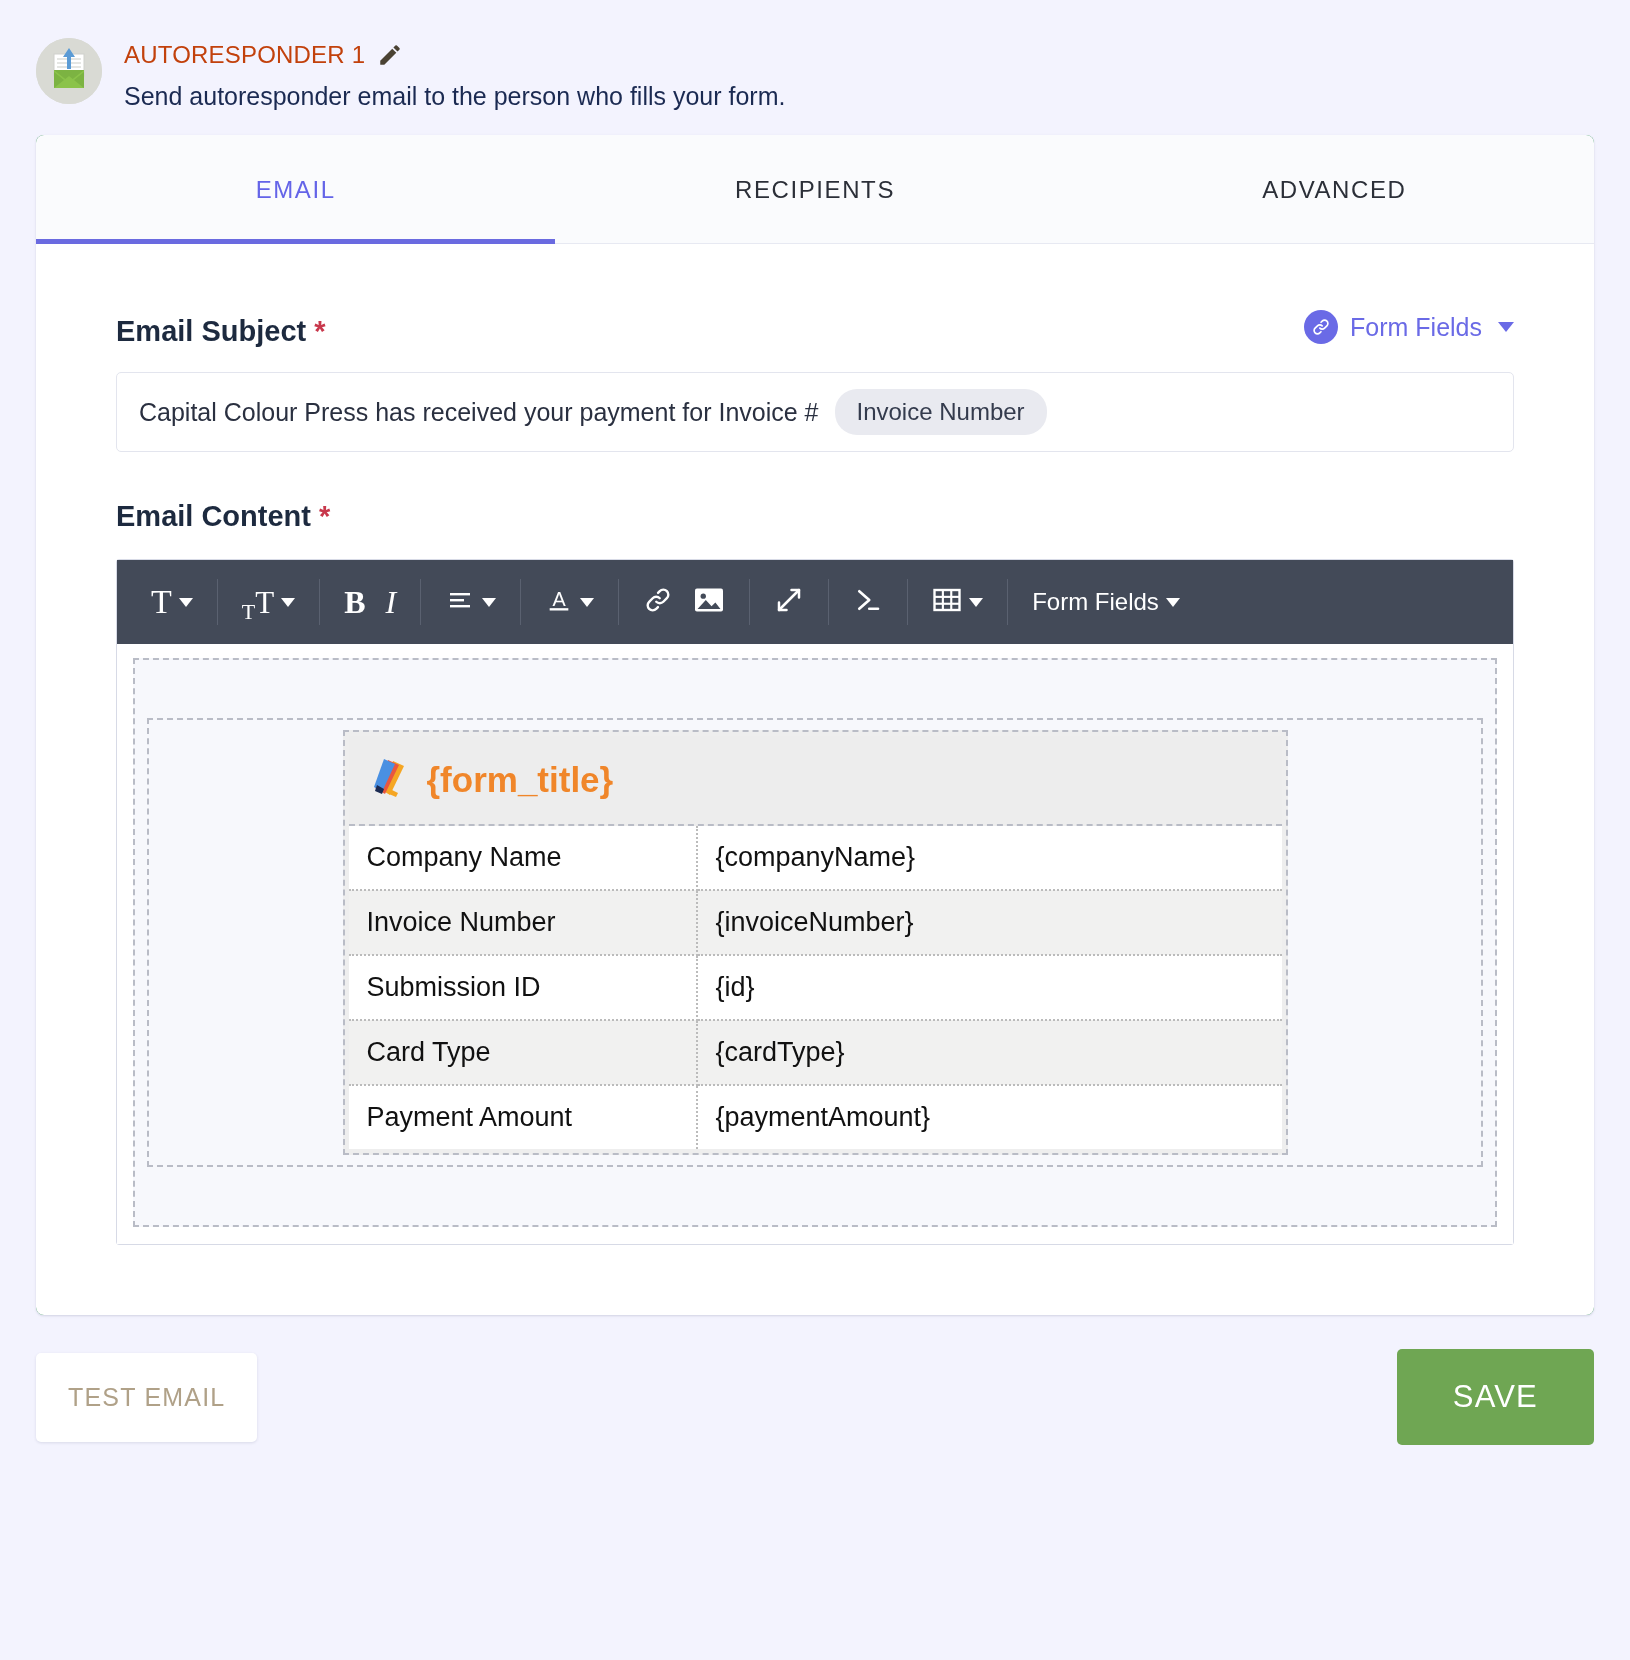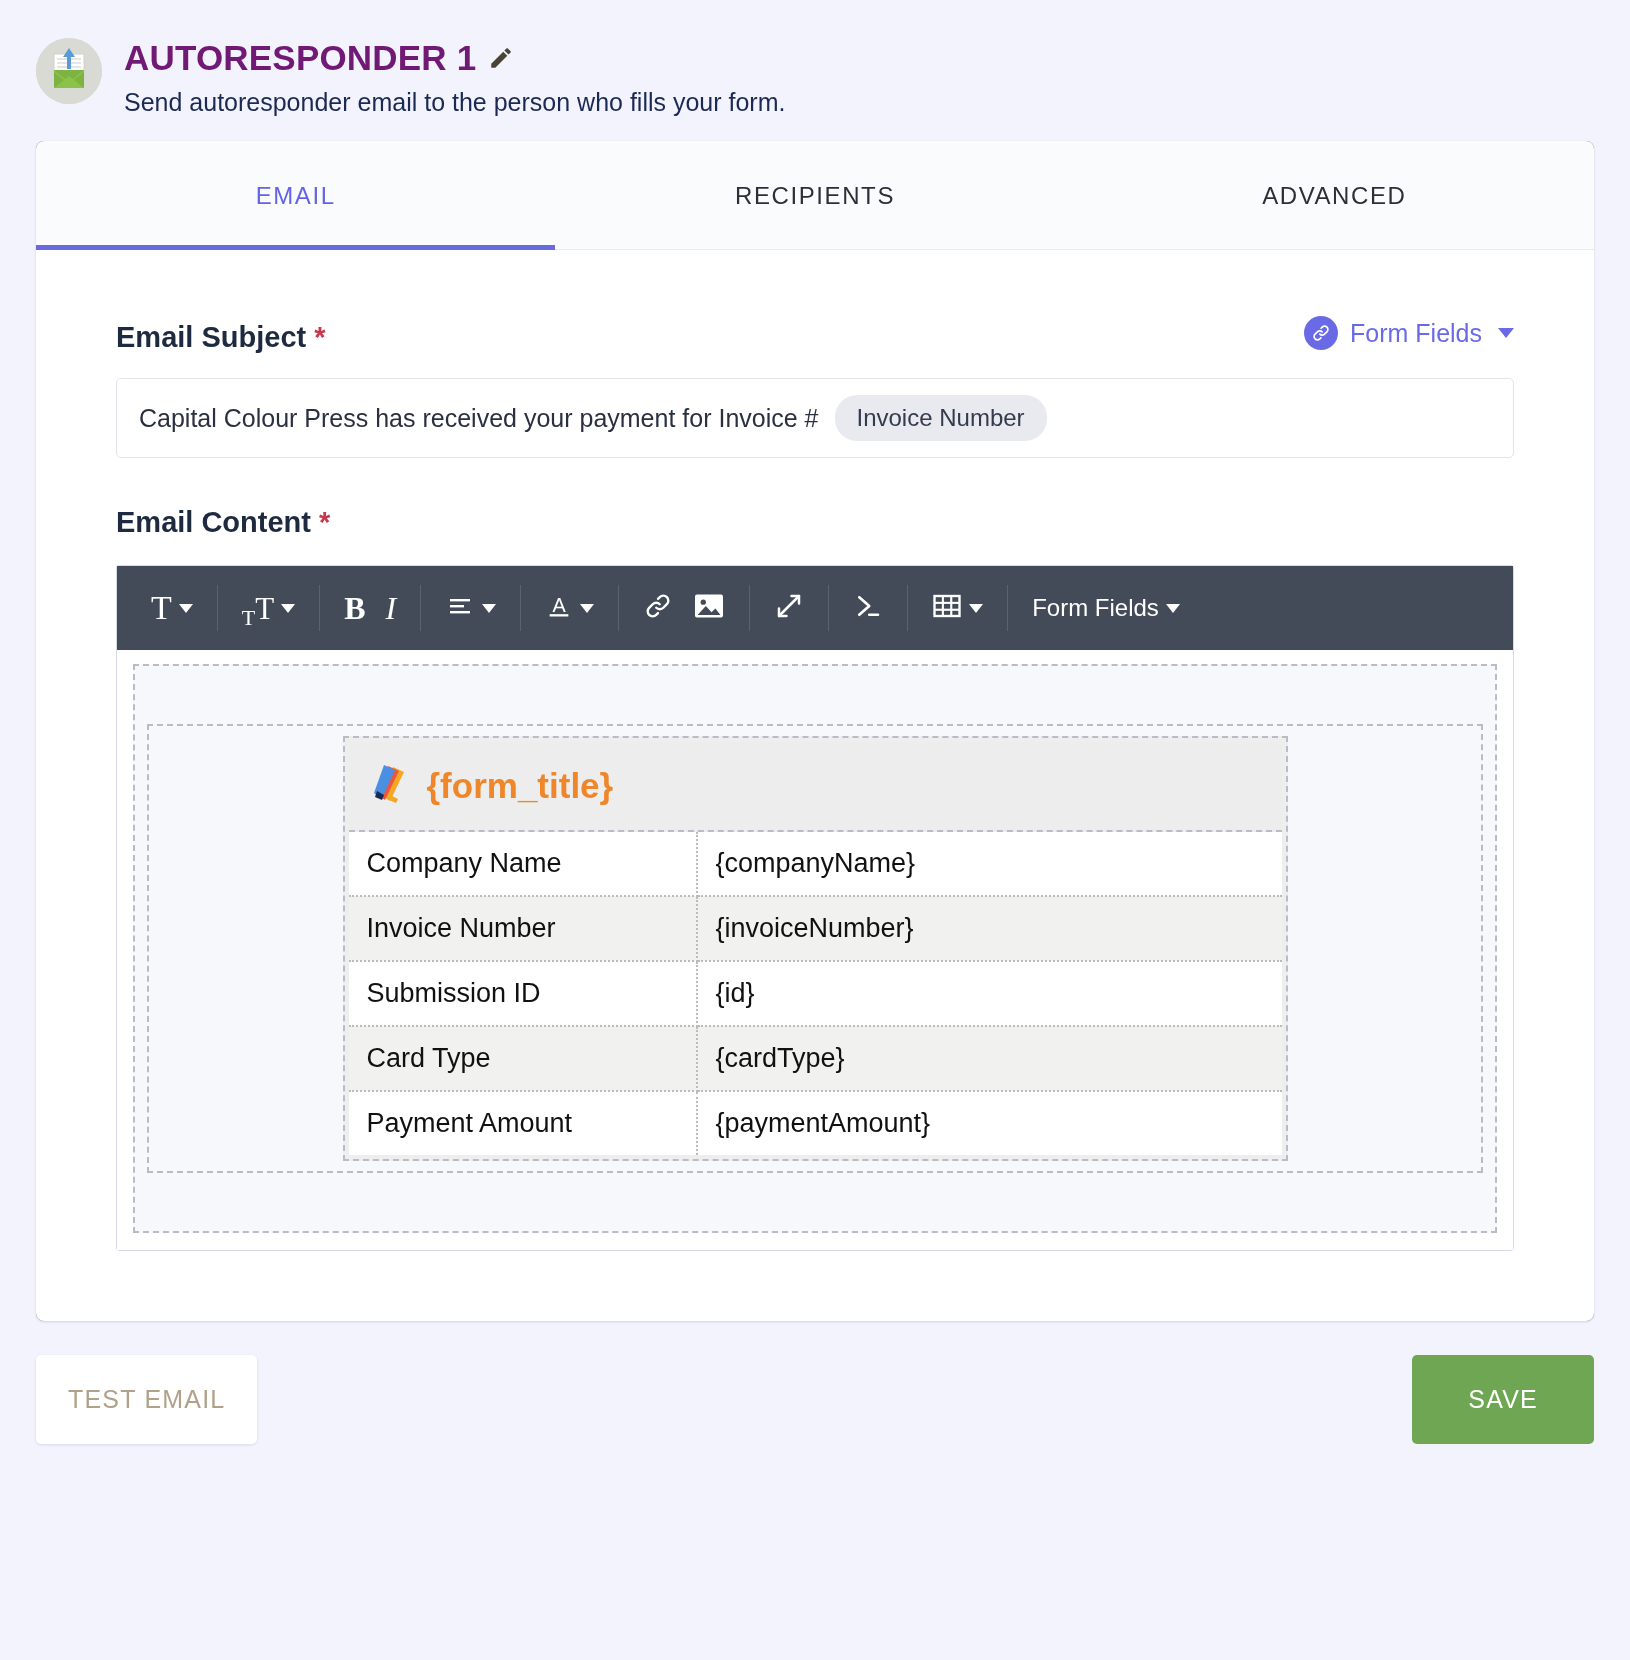--- a/index.html
+++ b/index.html
@@ -26,23 +26,23 @@
     position: relative;
     margin-top: 6px;
   }
   .header-text { padding-top: 6px; }
   .header-title-row {
     display: flex;
     align-items: center;
     gap: 12px;
   }
   .header-title {
-    font-size: 35px;
-    font-weight: bold;
-    color: #701a75;
+    font-size: 24px;
+    font-weight: normal;
+    color: #c2410c;
     letter-spacing: 0.2px;
   }
   .edit-icon { display: block; margin-top: 4px; }
   .header-sub {
     font-size: 25px;
     color: #1b2a52;
     margin-top: 10px;
     font-weight: 400;
   }
 
@@ -260,21 +260,21 @@
     letter-spacing: 1.2px;
     padding: 30px 32px;
     cursor: pointer;
     font-family: "Liberation Sans", sans-serif;
   }
   .btn-save {
     background: #6fa653;
     border: none;
     border-radius: 5px;
     color: #ffffff;
-    font-size: 25px;
+    font-size: 31px;
     letter-spacing: 1.2px;
     padding: 30px 56px;
     cursor: pointer;
     font-family: "Liberation Sans", sans-serif;
   }
 </style>
 </head>
 <body>
 
 <div class="header">

